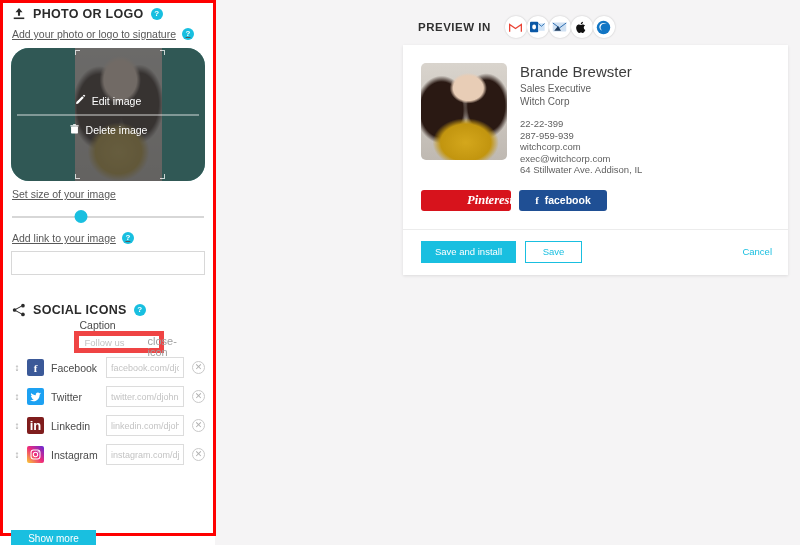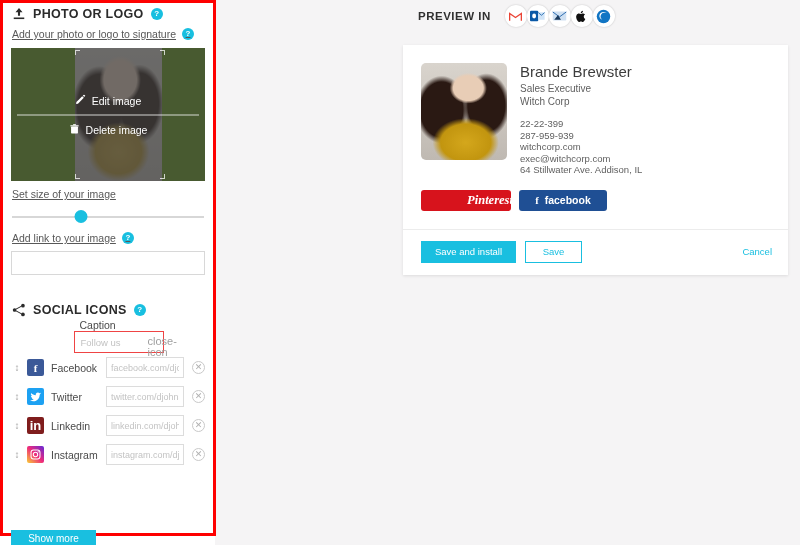--- a/index.html
+++ b/index.html
@@ -48,22 +48,23 @@
     font-size: 10.5px; color: #585858;
     padding: 7px 0 0 12px;
     display: flex; align-items: center; gap: 6px; text-decoration: underline;
   }
 
   
   .photo-box {
     position: relative;
     margin: 8px 10px 0 11px;
     height: 133px;
-    background: #4d7c0f;
+    background: #0f766e;
     overflow: hidden;
+    border-radius: 18px;
   }
   .photo-img {
     position: absolute; left: 33%; top: 0; width: 45%; height: 100%;
     background:
       radial-gradient(ellipse 34% 26% at 52% 24%, #e6c9b4 0%, #e6c9b4 55%, rgba(230,201,180,0) 70%),
       radial-gradient(ellipse 48% 30% at 50% 78%, #caa01f 0%, #b9900f 55%, rgba(185,144,15,0) 74%),
       radial-gradient(ellipse 42% 42% at 28% 45%, #2b1a14 0%, #2b1a14 60%, rgba(43,26,20,0) 75%),
       radial-gradient(ellipse 38% 40% at 74% 42%, #2b1a14 0%, #2b1a14 58%, rgba(43,26,20,0) 74%),
       linear-gradient(#cfcac4, #b8b2ab);
     filter: saturate(.75) brightness(.82);
@@ -150,21 +151,21 @@
     margin-left: 8px; flex: none; cursor: pointer; background: #fff;
   }
 
   .caption-row {
     display: flex; align-items: center;
     height: 28px; padding-left: 22px; margin-top: 2px; flex-direction: column;
   }
   .caption-label { font-size: 10.5px; color: #4a4a4a; width: 78px; flex: none; }
   .caption-input-wrap { position: relative; width: 90px; }
   .caption-input {
-    width: 90px; height: 22px; border: 1px solid #ef4444; background: #fff;
+    width: 90px; height: 22px; border: 5px solid #ef4444; background: #fff;
     font-size: 9.5px; color: #555; padding: 0 18px 0 6px;
     font-family: "Liberation Sans", sans-serif;
   }
   .caption-input::placeholder { color: #c3c3c3; }
   .caption-x {
     position: absolute; right: 5px; top: 5px;
     width: 11px; height: 11px; color: #9e9e9e; font-size: 11px; line-height: 11px;
     cursor: pointer;
   }
 
@@ -176,21 +177,21 @@
     z-index: 50;
   }
 
   
   .right-panel {
     position: absolute; left: 215px; top: 0;
     width: 585px; height: 545px; background: #f5f4f5;
   }
   .preview-head {
     display: flex; align-items: center;
-    padding: 5px 0 0 203px;
+    padding: 16px 0 0 203px;
     gap: 0;
   }
   .preview-head .pv-title {
     font-size: 11.5px; font-weight: bold; color: #303030;
     letter-spacing: .5px; margin-right: 14px;
   }
   .mail-ico {
     width: 22px; height: 22px; border-radius: 50%;
     background: #fff; box-shadow: 0 0 2px rgba(0,0,0,.22);
     display: flex; align-items: center; justify-content: center;

